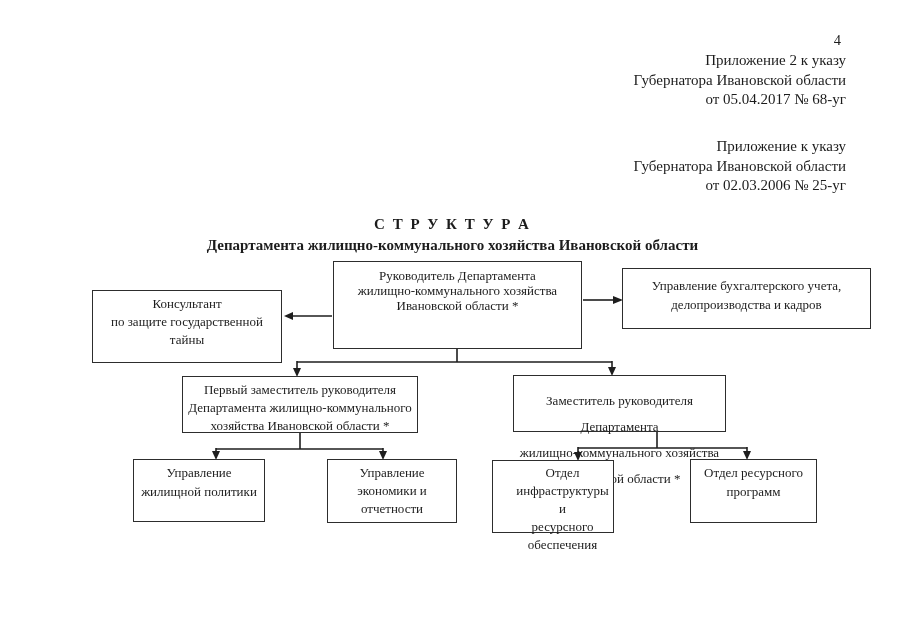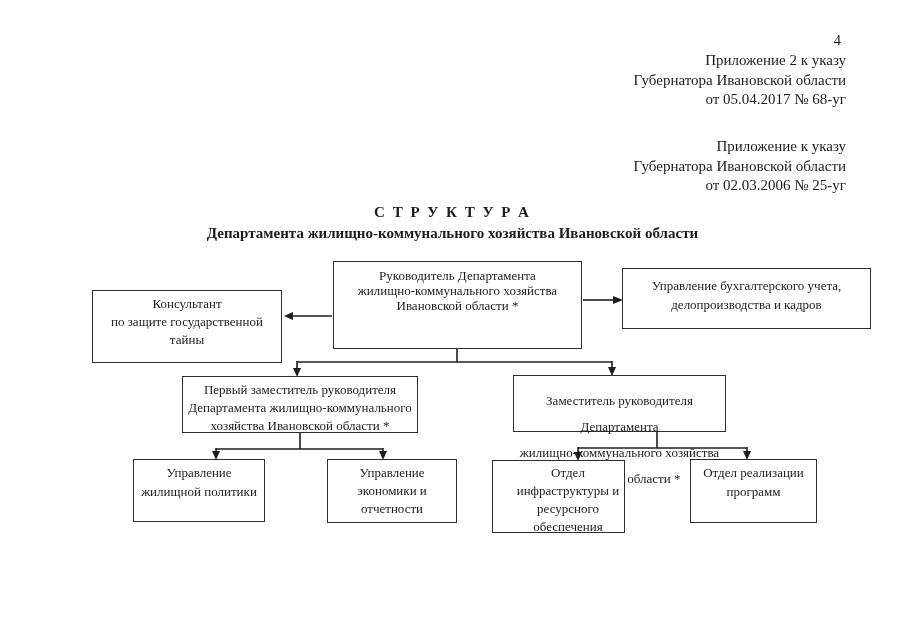--- a/index.html
+++ b/index.html
@@ -35,39 +35,39 @@
   .title-block {
     position: absolute;
     top: 202px;
     left: 0;
     width: 905px;
     text-align: center;
     font-weight: bold;
     font-size: 15px;
     line-height: 21px;
   }
-  .title-line1 { letter-spacing: 2px; }
+  .title-line1 { letter-spacing: 2px; margin-top: 12px; }
   .org-box {
     position: absolute;
     box-sizing: border-box;
     border: 1.5px solid #2d2d2d;
     background: #ffffff;
     text-align: center;
     font-size: 13px;
     line-height: 18.5px;
     white-space: pre-line;
   }
   .box-head          { left: 333px; top: 261px; width: 249px; height: 88px; padding-top: 6px; line-height: 15px; }
   .box-consultant    { left:  92px; top: 290px; width: 190px; height: 73px; padding-top: 4px; line-height: 18px; }
   .box-accounting    { left: 622px; top: 268px; width: 249px; height: 61px; padding-top: 8px; }
   .box-first-deputy  { left: 182px; top: 376px; width: 236px; height: 57px; padding-top: 4px; line-height: 18px; }
   .box-deputy        { left: 513px; top: 375px; width: 213px; height: 57px; padding-top: 12px; line-height: 26px; }
   .box-housing       { left: 133px; top: 459px; width: 132px; height: 63px; padding-top: 4px; }
   .box-economics     { left: 327px; top: 459px; width: 130px; height: 64px; padding-top: 4px; line-height: 18px; }
-  .box-infra         { left: 492px; top: 460px; width: 133px; height: 73px; padding-top: 3px; line-height: 18px; padding-left: 19px; }
+  .box-infra         { left: 492px; top: 460px; width: 122px; height: 73px; padding-top: 3px; line-height: 18px; padding-left: 19px; }
   .box-programs      { left: 690px; top: 459px; width: 127px; height: 64px; padding-top: 4px; }
   .connectors {
     position: absolute;
     left: 0;
     top: 0;
     pointer-events: none;
   }
   .connectors line    { stroke: #1e1e1e; stroke-width: 1.6; }
   .connectors polygon { fill: #1e1e1e; stroke: none; }
 </style>
@@ -146,16 +146,16 @@
 Ивановской области *</div>
   <div class="org-box box-housing">Управление
 жилищной политики</div>
   <div class="org-box box-economics">Управление
 экономики и
 отчетности</div>
   <div class="org-box box-infra">Отдел
 инфраструктуры и
 ресурсного
 обеспечения</div>
-  <div class="org-box box-programs">Отдел реализации
+  <div class="org-box box-programs">Отдел ресурсного
 программ</div>
 
 </div>
 
 </body></html>

